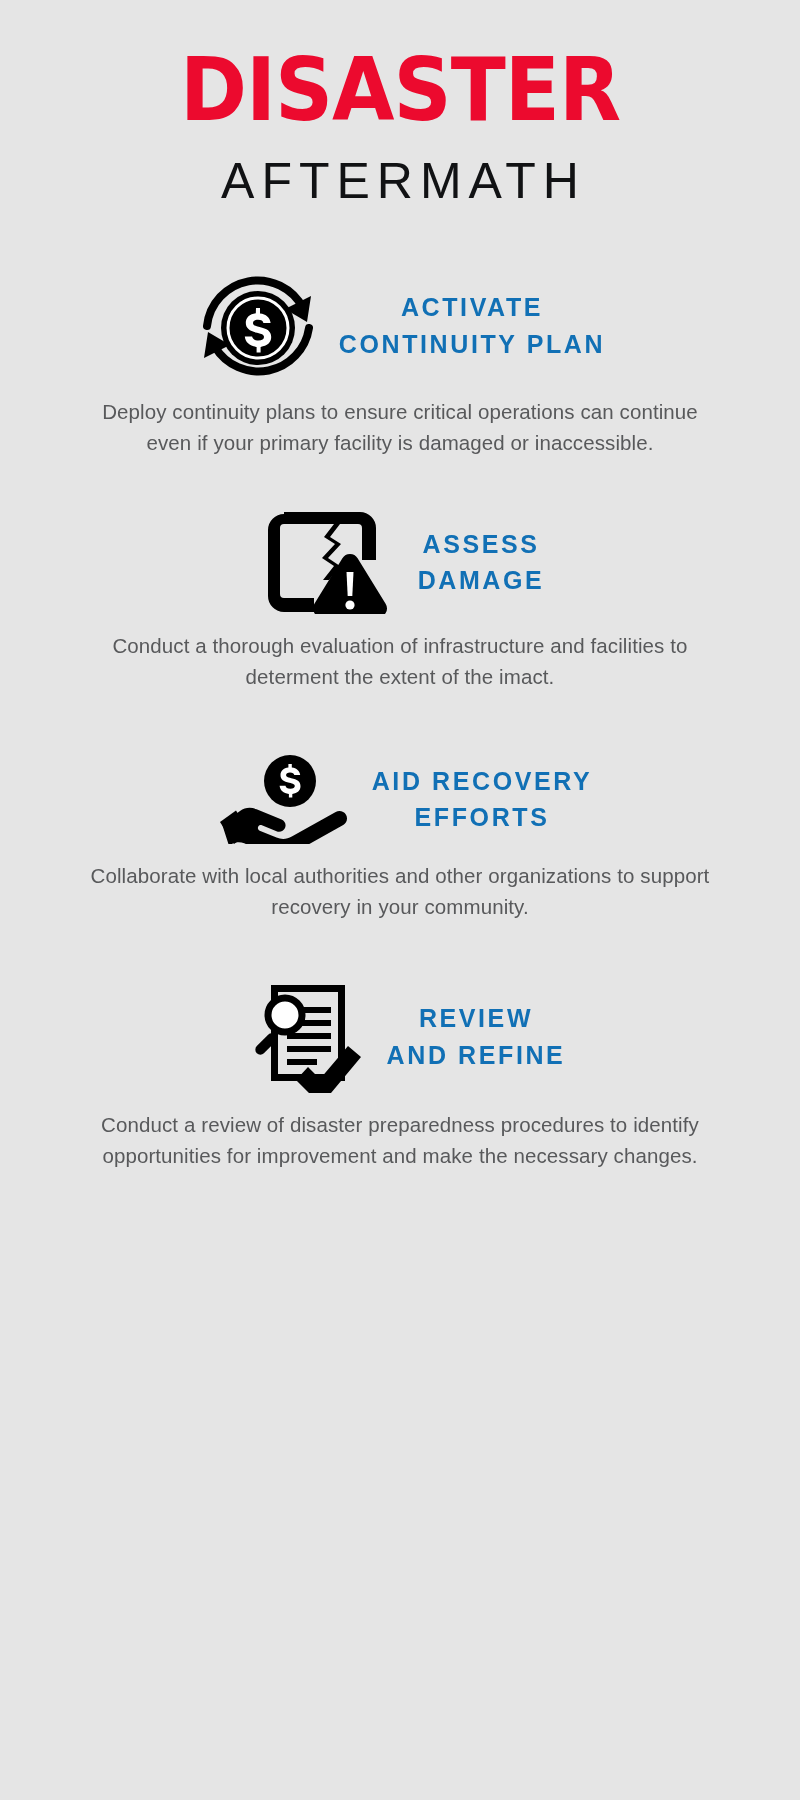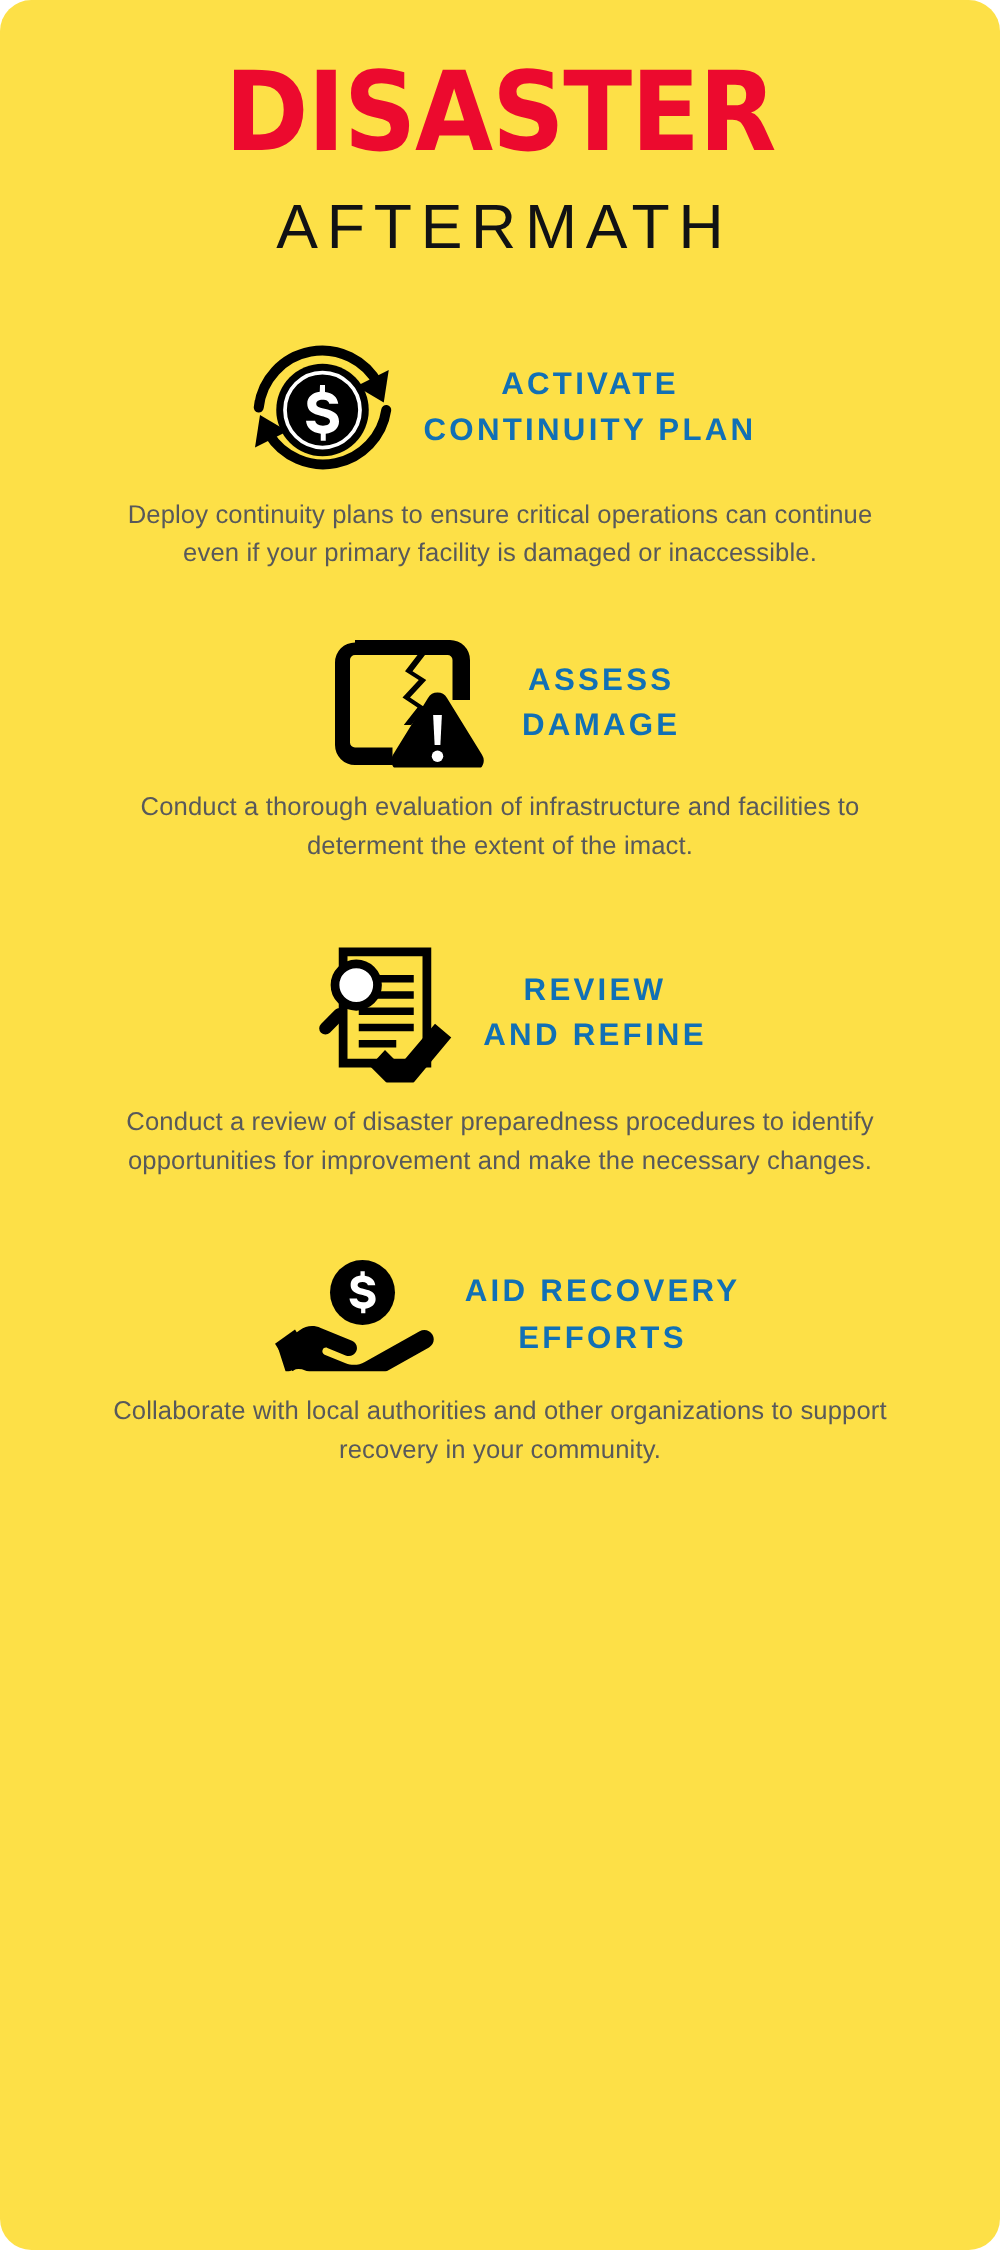--- a/index.html
+++ b/index.html
@@ -11,24 +11,23 @@
   }
 
   body {
     font-family: "Liberation Sans", sans-serif;
     -webkit-font-smoothing: antialiased;
   }
 
   .poster {
     width: 800px;
     height: 1800px;
-    background: #fde047;
+    background: #e5e5e5;
     position: relative;
     padding: 0 50px;
-    border-radius: 25px;
   }
 
   
   .header {
     padding-top: 48px;
     text-align: center;
   }
 
   .title-main {
     font-family: "DejaVu Sans", sans-serif;
@@ -161,20 +160,38 @@
       </div>
       <div class="section-heading">ASSESS
 DAMAGE</div>
     </div>
     <div class="section-body">Conduct a thorough evaluation of infrastructure and facilities to determent the extent of the imact.</div>
   </div>
 
   <div class="section" id="sec-2">
   </div>
 
+  <div class="section" id="sec-4">
+    <div class="section-top">
+      <div class="icon-wrap">
+        <svg width="132" height="90" viewBox="0 0 132 90" xmlns="http://www.w3.org/2000/svg">
+
+          <circle cx="72" cy="27" r="26" fill="#000000"></circle>
+          <path fill="#ffffff" d="M70.4 10 h3.4 v3.6 c4.8 .6 7.9 3.3 8.4 7.5 h-5.9 c-.4 -1.6 -1.6 -2.6 -4.3 -2.6 c-2.5 0 -3.9 1 -3.9 2.5 c0 1.6 1.2 2.2 5.2 3.2 c5.7 1.3 9.2 3 9.2 8 c0 4.2 -3.1 7 -8.2 7.7 v3.7 h-3.4 v-3.7 c-5.5 -.6 -8.9 -3.6 -9.3 -8.1 h5.9 c.4 1.9 1.9 3 4.9 3 c2.9 0 4.4 -1.1 4.4 -2.7 c0 -1.7 -1.4 -2.4 -5.5 -3.4 c-5.5 -1.2 -8.8 -3.1 -8.8 -7.8 c0 -4.1 3 -6.9 7.9 -7.5 z"></path>
+
+          <path fill="#000000" d="M4 70 l18 -13 c5 -3.6 11 -4 16.6 -1.7 l25 10.2 c3.4 1.4 4.9 5.2 3.4 8.5 c-1.4 3.2 -5.2 4.7 -8.5 3.3 l-14.6 -6 c-1.5 -.6 -3.2 .1 -3.8 1.6 c-.6 1.5 .1 3.2 1.6 3.8 l16.8 6.9 c5 2 10.6 1.7 15.3 -1 l43.9 -24.6 c3.6 -2 8.2 -.8 10.3 2.7 c2.1 3.6 .8 8.2 -2.8 10.2 l-47.9 27 c-8 4.5 -17.6 5.1 -26.1 1.6 l-25 -10.2 c-4.4 -1.8 -9.4 -1.3 -13.4 1.3 l-1.8 1.2 z"></path>
+          <path fill="#000000" d="M2 68 l16 -11.5 l14 22 l-16 11.5 z"></path>
+        </svg>
+      </div>
+      <div class="section-heading">AID RECOVERY
+EFFORTS</div>
+    </div>
+    <div class="section-body">Collaborate with local authorities and other organizations to support recovery in your community.</div>
+  </div>
+
   <div class="section" id="sec-3">
     <div class="section-top">
       <div class="icon-wrap">
         <svg width="116" height="112" viewBox="0 0 116 112" xmlns="http://www.w3.org/2000/svg">
 
           <path fill="#000000" d="M22 4 h74 v96 h-74 z M29 11 v82 h60 v-82 z"></path>
 
           <rect x="50" y="26" width="32" height="6" fill="#000000"></rect>
           <rect x="50" y="39" width="32" height="6" fill="#000000"></rect>
           <rect x="38" y="52" width="44" height="6" fill="#000000"></rect>
@@ -186,31 +203,13 @@
 
           <path fill="#000000" d="M59 86 l12 12 l28 -33 l13 11 l-40 48 l-25 -25 z"></path>
         </svg>
       </div>
       <div class="section-heading">REVIEW
 AND REFINE</div>
     </div>
     <div class="section-body">Conduct a review of disaster preparedness procedures to identify opportunities for improvement and make the necessary changes.</div>
   </div>
 
-  <div class="section" id="sec-4">
-    <div class="section-top">
-      <div class="icon-wrap">
-        <svg width="132" height="90" viewBox="0 0 132 90" xmlns="http://www.w3.org/2000/svg">
-
-          <circle cx="72" cy="27" r="26" fill="#000000"></circle>
-          <path fill="#ffffff" d="M70.4 10 h3.4 v3.6 c4.8 .6 7.9 3.3 8.4 7.5 h-5.9 c-.4 -1.6 -1.6 -2.6 -4.3 -2.6 c-2.5 0 -3.9 1 -3.9 2.5 c0 1.6 1.2 2.2 5.2 3.2 c5.7 1.3 9.2 3 9.2 8 c0 4.2 -3.1 7 -8.2 7.7 v3.7 h-3.4 v-3.7 c-5.5 -.6 -8.9 -3.6 -9.3 -8.1 h5.9 c.4 1.9 1.9 3 4.9 3 c2.9 0 4.4 -1.1 4.4 -2.7 c0 -1.7 -1.4 -2.4 -5.5 -3.4 c-5.5 -1.2 -8.8 -3.1 -8.8 -7.8 c0 -4.1 3 -6.9 7.9 -7.5 z"></path>
-
-          <path fill="#000000" d="M4 70 l18 -13 c5 -3.6 11 -4 16.6 -1.7 l25 10.2 c3.4 1.4 4.9 5.2 3.4 8.5 c-1.4 3.2 -5.2 4.7 -8.5 3.3 l-14.6 -6 c-1.5 -.6 -3.2 .1 -3.8 1.6 c-.6 1.5 .1 3.2 1.6 3.8 l16.8 6.9 c5 2 10.6 1.7 15.3 -1 l43.9 -24.6 c3.6 -2 8.2 -.8 10.3 2.7 c2.1 3.6 .8 8.2 -2.8 10.2 l-47.9 27 c-8 4.5 -17.6 5.1 -26.1 1.6 l-25 -10.2 c-4.4 -1.8 -9.4 -1.3 -13.4 1.3 l-1.8 1.2 z"></path>
-          <path fill="#000000" d="M2 68 l16 -11.5 l14 22 l-16 11.5 z"></path>
-        </svg>
-      </div>
-      <div class="section-heading">AID RECOVERY
-EFFORTS</div>
-    </div>
-    <div class="section-body">Collaborate with local authorities and other organizations to support recovery in your community.</div>
-  </div>
-
 </div>
 
 </body></html>

